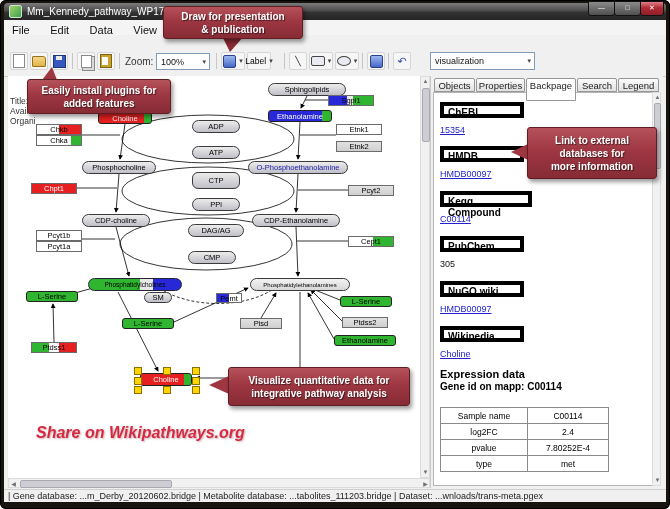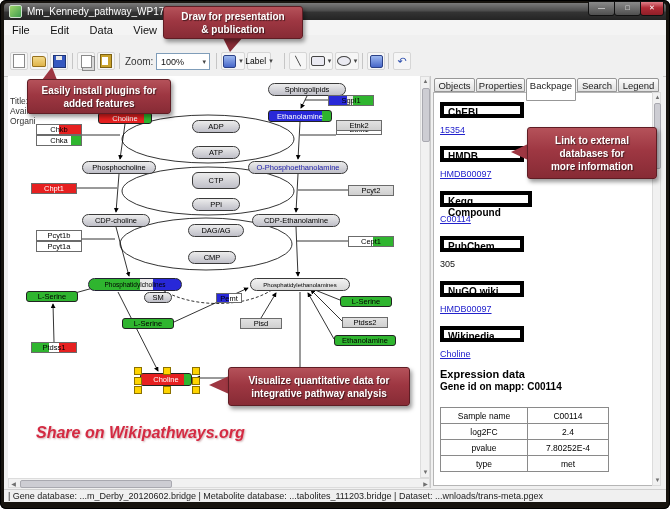--- a/index.html
+++ b/index.html
@@ -146,20 +146,24 @@
       <span class="caret">▾</span>
     </div>
   <div class="sep" style="left:362px;"></div>
   <div class="tbtn" style="left:367px;">
       <span class="i-blue"></span>
     </div>
   <div class="sep" style="left:388px;"></div>
   <div class="tbtn" style="left:393px;">
       <span class="glyph">↶</span>
     </div>
+  <div class="combo" style="left:430px;top:52px;width:105px;height:18px;">
+    <span>visualization</span>
+    <span class="caret">▾</span>
+  </div>
 
   <div class="canvas">
 
     <span class="infolabel" style="left:2px;top:20px;">Title:</span>
     <span class="infolabel" style="left:2px;top:30px;">Availa</span>
     <span class="infolabel" style="left:2px;top:40px;">Organi</span>
 
     <svg width="412" height="402" style="position:absolute;left:0;top:0;z-index:1;">
       <defs>
         <marker id="ah" markerWidth="7" markerHeight="7" refX="5" refY="3" orient="auto">
@@ -214,21 +218,21 @@
       </div>
     <div class="pnode gene g-wg" style="left:28px;top:59px;width:46px;height:11px;">
         <span>Chka</span>
       </div>
     <div class="pnode met-blue" style="left:260px;top:34px;width:64px;height:12px;">
         <span>Ethanolamine</span>
       </div>
     <div class="pnode gene" style="left:328px;top:48px;width:46px;height:11px;">
         <span>Etnk1</span>
       </div>
-    <div class="pnode gene g-gray" style="left:328px;top:44px;width:46px;height:11px;">
+    <div class="pnode gene g-gray" style="left:328px;top:65px;width:46px;height:11px;">
         <span>Etnk2</span>
       </div>
     <div class="pnode pill" style="left:184px;top:70px;width:48px;height:13px;">
         <span>ATP</span>
       </div>
     <div class="pnode pill" style="left:74px;top:85px;width:74px;height:13px;">
         <span>Phosphocholine</span>
       </div>
     <div class="pnode pill pill-bluetext" style="left:240px;top:85px;width:100px;height:13px;">
         <span>O-Phosphoethanolamine</span>

